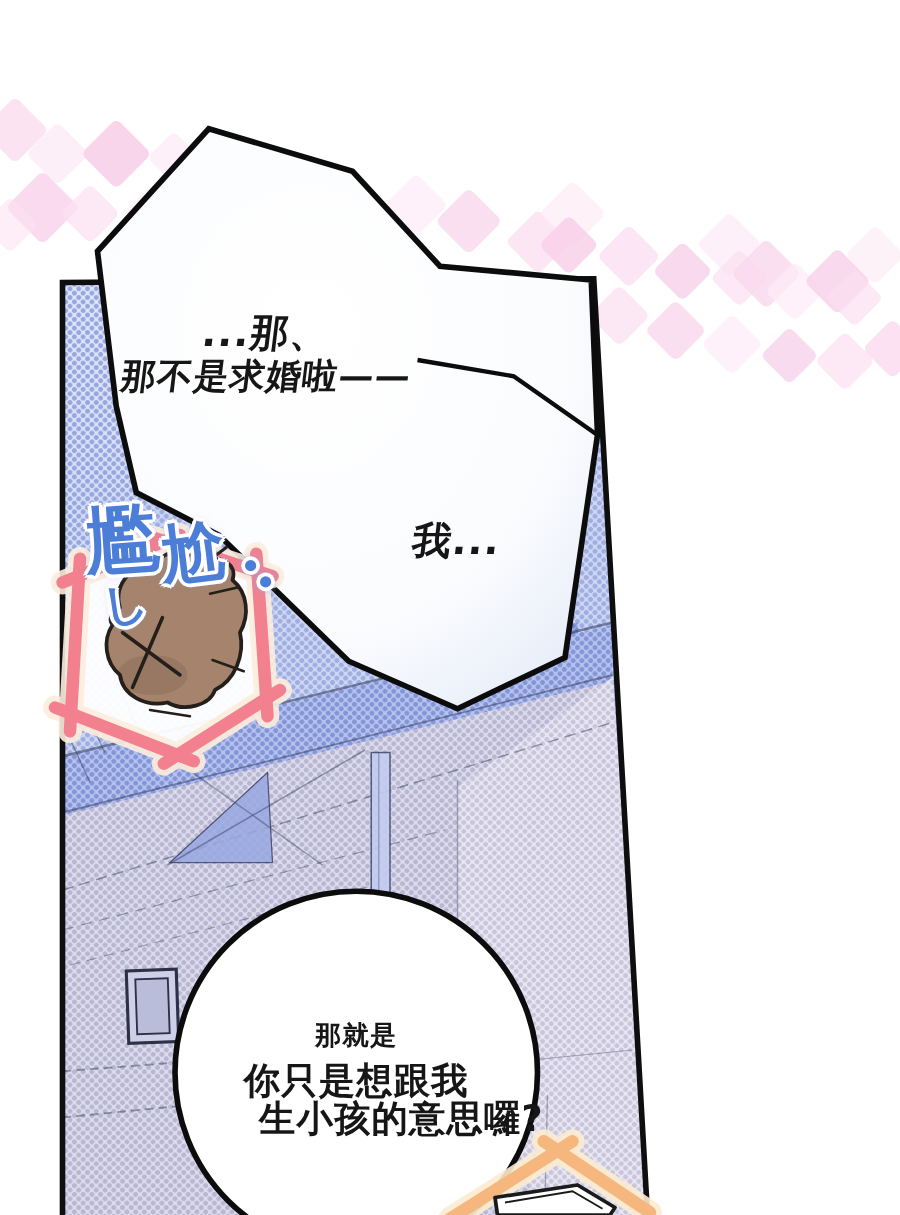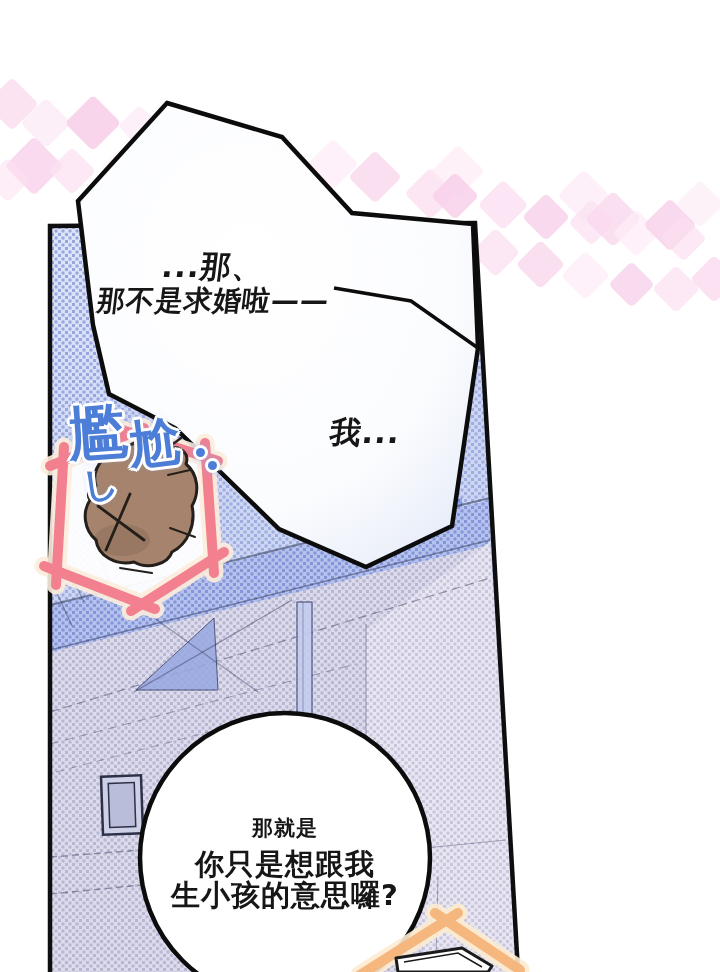--- a/index.html
+++ b/index.html
@@ -248,20 +248,20 @@
       <path d="M404,962 L458,953 L482,967" fill="none" stroke="#1a1a1a" stroke-width="1.5"></path>
     </g>
   </svg>
 
   <div class="speech skewed" style="left:88px;top:246px;width:250px;font-size:31px;">...那、</div>
   <div class="speech skewed" style="left:88px;top:282px;width:250px;font-size:28px;">那不是求婚啦——</div>
   <div class="speech skewed" style="left:330px;top:412px;width:70px;font-size:31px;">我...</div>
 
   <div class="speech" style="left:135px;top:814px;width:300px;font-size:21px;">那就是</div>
   <div class="speech" style="left:135px;top:845px;width:300px;font-size:29px;">你只是想跟我</div>
-  <div class="speech" style="left:135px;top:876px;width:300px;font-size:29px;">生小孩的意思囉?</div>
+  <div class="speech" style="left:135px;top:876px;width:300px;font-size:29px;text-align:right;">生小孩的意思囉?</div>
 
   <div class="sfx-char" style="left:68px;top:402px;font-size:60px;transform:rotate(-4deg);">尷</div>
   <div class="sfx-char" style="left:128px;top:417px;font-size:52px;transform:rotate(-7deg);">尬</div>
   <div class="sfx-dot" style="left:196px;top:448px;"></div>
   <div class="sfx-dot" style="left:208px;top:461px;"></div>
   <div class="sfx-char" style="left:82px;top:466px;font-size:36px;transform:rotate(-10deg);">し</div>
 </div>
 
 </body></html>

